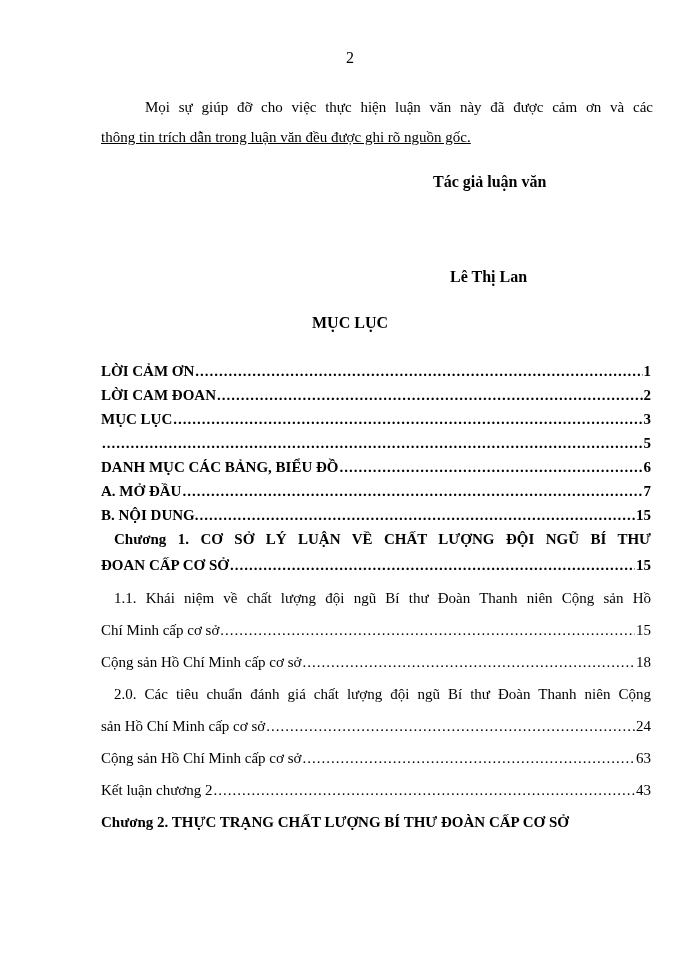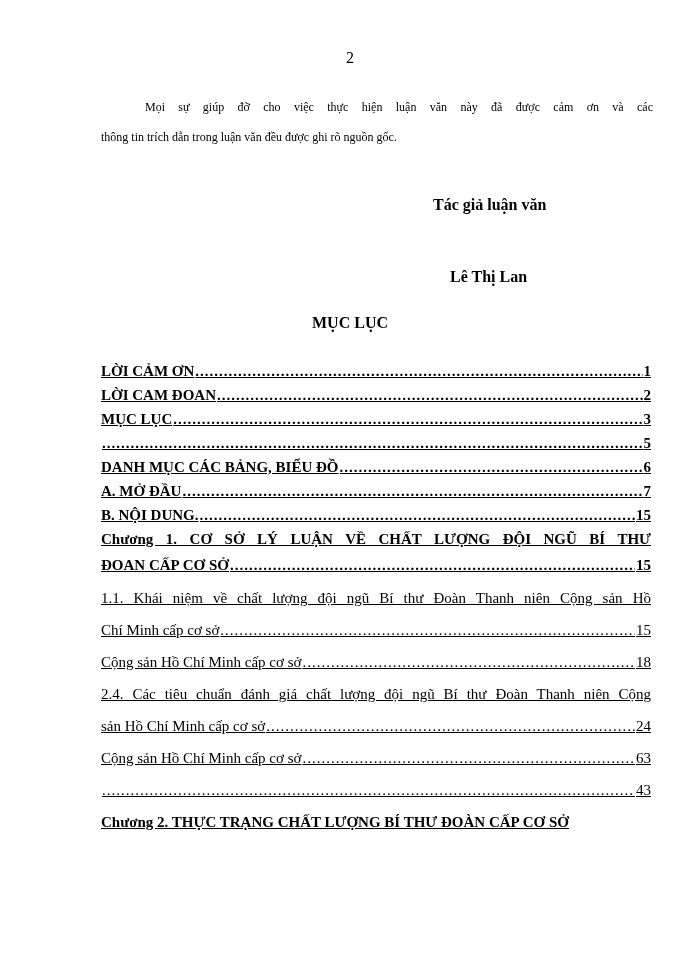--- a/index.html
+++ b/index.html
@@ -6,65 +6,65 @@
     body {
       width: 700px; height: 960px; position: relative; overflow: hidden;
       font-family: "Liberation Serif", "DejaVu Serif", serif;
       color: #000000;
     }
     .page-number {
       position: absolute; top: 49px; left: 0; width: 700px;
       text-align: center; font-size: 16px;
     }
     .para {
-      position: absolute; left: 101px; width: 552px; font-size: 12px;
+      position: absolute; left: 101px; width: 552px; font-size: 15px;
     }
     .para .line { height: 30px; line-height: 22px; text-align: justify; text-align-last: justify; }
     .para .line.first { text-indent: 44px; }
-    .para .line.last { text-align-last: left; }
+    .para .line.last { text-align-last: left; text-decoration: underline; }
     .right-block {
       position: absolute; font-size: 16px; font-weight: bold;
     }
     .toc-title {
       position: absolute; top: 314px; left: 0; width: 700px; text-align: center;
       font-size: 16px; font-weight: bold;
     }
     .toc {
       position: absolute; left: 101px; width: 550px; top: 360px;
       font-size: 15px;
     }
     .toc-row {
-      display: flex; align-items: baseline; white-space: nowrap; overflow: hidden; text-decoration: underline;
+      display: flex; align-items: baseline; white-space: nowrap; overflow: hidden;
     }
     .toc-row.tight { height: 24px; line-height: 22px; }
     .toc-row.loose { height: 32px; line-height: 28px; }
     .toc-row.bold { font-weight: bold; }
     .toc-row .label { flex: 0 0 auto; }
     .toc-row .leader {
       flex: 1 1 auto; overflow: hidden; margin: 0 1px;
       letter-spacing: 1px;
     }
     .toc-row .leader::before {
       content: "........................................................................................................................................................................................................................";
     }
     .toc-row .page { flex: 0 0 auto; }
-    .toc-row.wrap-first { text-align: justify; text-align-last: justify; display: block; }
+    .toc-row.wrap-first { text-align: justify; text-align-last: justify; display: block; margin-left: 13px; }
     .toc-row.wrap-first span { display: inline; }
   </style>
 </head>
 <body>
 
 <div class="page-number">2</div>
 
 <div class="para" style="top:96px;">
   <div class="line first">Mọi sự giúp đỡ cho việc thực hiện luận văn này đã được cảm ơn và các</div>
   <div class="line last">thông tin trích dẫn trong luận văn đều được ghi rõ nguồn gốc.</div>
 </div>
 
-<div class="right-block" style="top:196px; left:433px;text-align:center;">Tác giả luận văn</div>
+<div class="right-block" style="top:173px; left:433px;text-align:center;">Tác giả luận văn</div>
 <div class="right-block" style="top:268px; left:450px;text-align:right;">Lê Thị Lan</div>
 
 <div class="toc-title">MỤC LỤC</div>
 
 <div class="toc">
   <div class="toc-row tight bold">
     <span class="label">LỜI CẢM ƠN</span>
     <span class="leader"></span>
     <span class="page">1</span>
   </div>
@@ -116,35 +116,36 @@
     <span class="page">15</span>
   </div>
 
   <div class="toc-row loose">
     <span class="label">Cộng sản Hồ Chí Minh cấp cơ sở</span>
     <span class="leader"></span>
     <span class="page">18</span>
   </div>
 
   <div class="toc-row loose wrap-first">
-    <span>2.4. Các tiêu chuẩn đánh giá chất lượng đội ngũ Bí thư Đoàn Thanh niên Cộng</span>
+    <span>2.0. Các tiêu chuẩn đánh giá chất lượng đội ngũ Bí thư Đoàn Thanh niên Cộng</span>
   </div>
   <div class="toc-row loose">
     <span class="label">sản Hồ Chí Minh cấp cơ sở </span>
     <span class="leader"></span>
     <span class="page">24</span>
   </div>
 
   <div class="toc-row loose">
     <span class="label">Cộng sản Hồ Chí Minh cấp cơ sở</span>
     <span class="leader"></span>
     <span class="page">63</span>
   </div>
 
   <div class="toc-row loose">
+    <span class="label">Kết luận chương 2 </span>
     <span class="leader"></span>
     <span class="page">43</span>
   </div>
 
   <div class="toc-row loose bold">
     <span class="label">Chương 2. THỰC TRẠNG CHẤT LƯỢNG BÍ THƯ ĐOÀN CẤP CƠ SỞ</span>
   </div>
 </div>
 
 </body></html>

